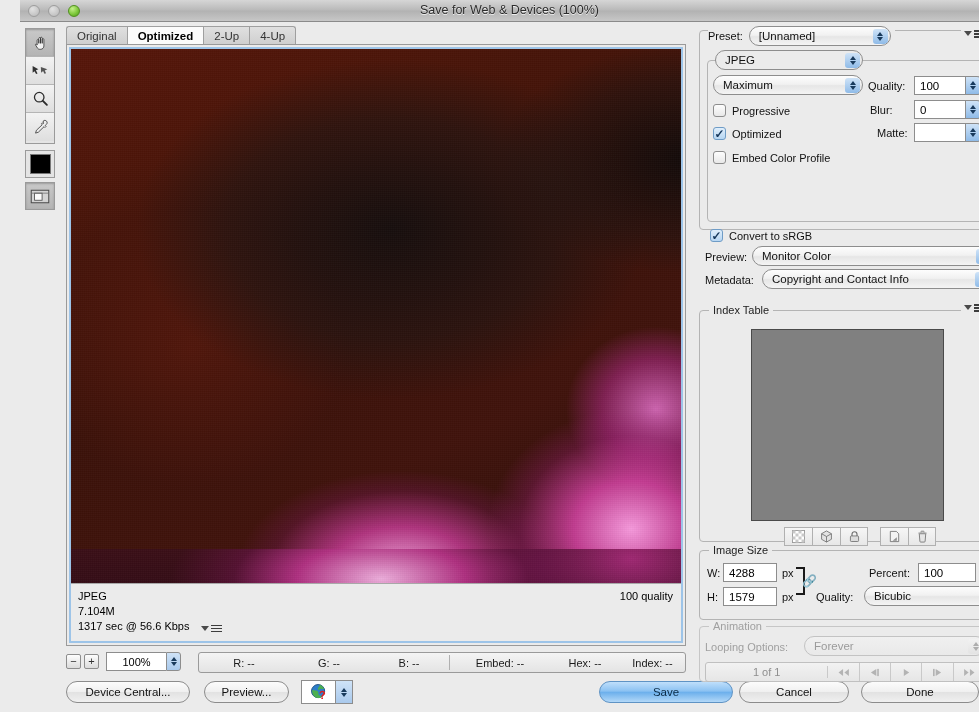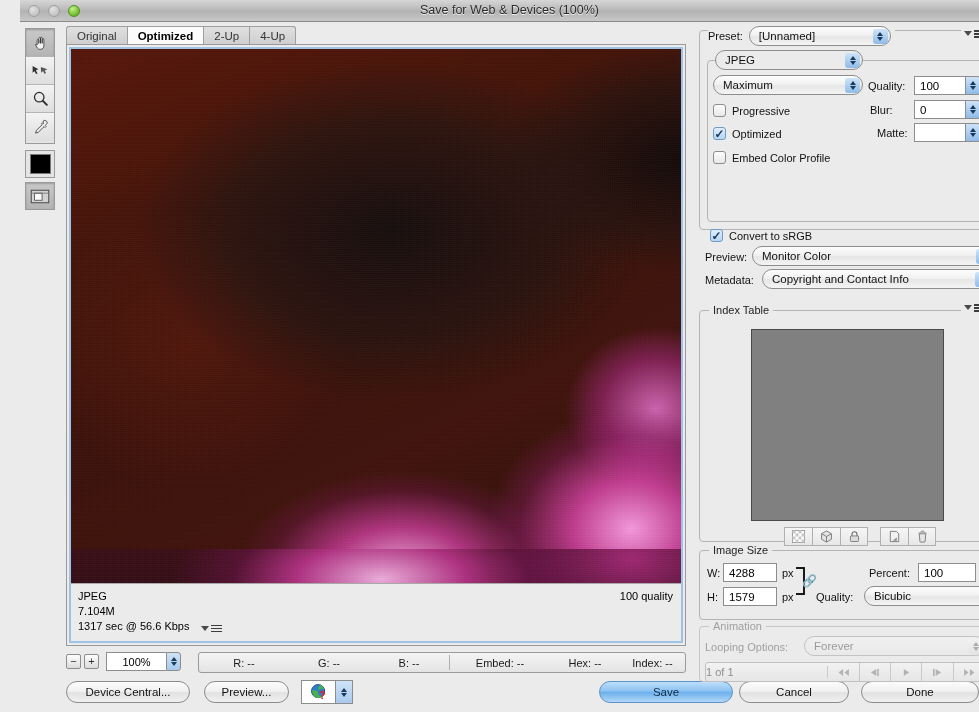--- a/index.html
+++ b/index.html
@@ -357,21 +357,21 @@
   .animrow-disabled { color: #a0a0a0; }
   .framebar {
     display: flex; align-items: center;
     height: 20px;
     border: 1px solid #c0c0c0;
     border-radius: 3px;
     background: linear-gradient(to bottom, #f2f2f2, #e6e6e6);
     box-sizing: border-box;
   }
   .framecount {
-    width: 128px; text-align: left; font-size: 11px; color: #8e8e8e;
+    width: 128px; text-align: center; font-size: 11px; color: #8e8e8e;
     border-right: 1px solid #c9c9c9;
   }
   .fbtn {
     width: 33px; height: 18px;
     display: flex; align-items: center; justify-content: center;
     border-right: 1px solid #c9c9c9;
     box-sizing: border-box;
   }
   .fbtn.last { border-right: none; }
 

